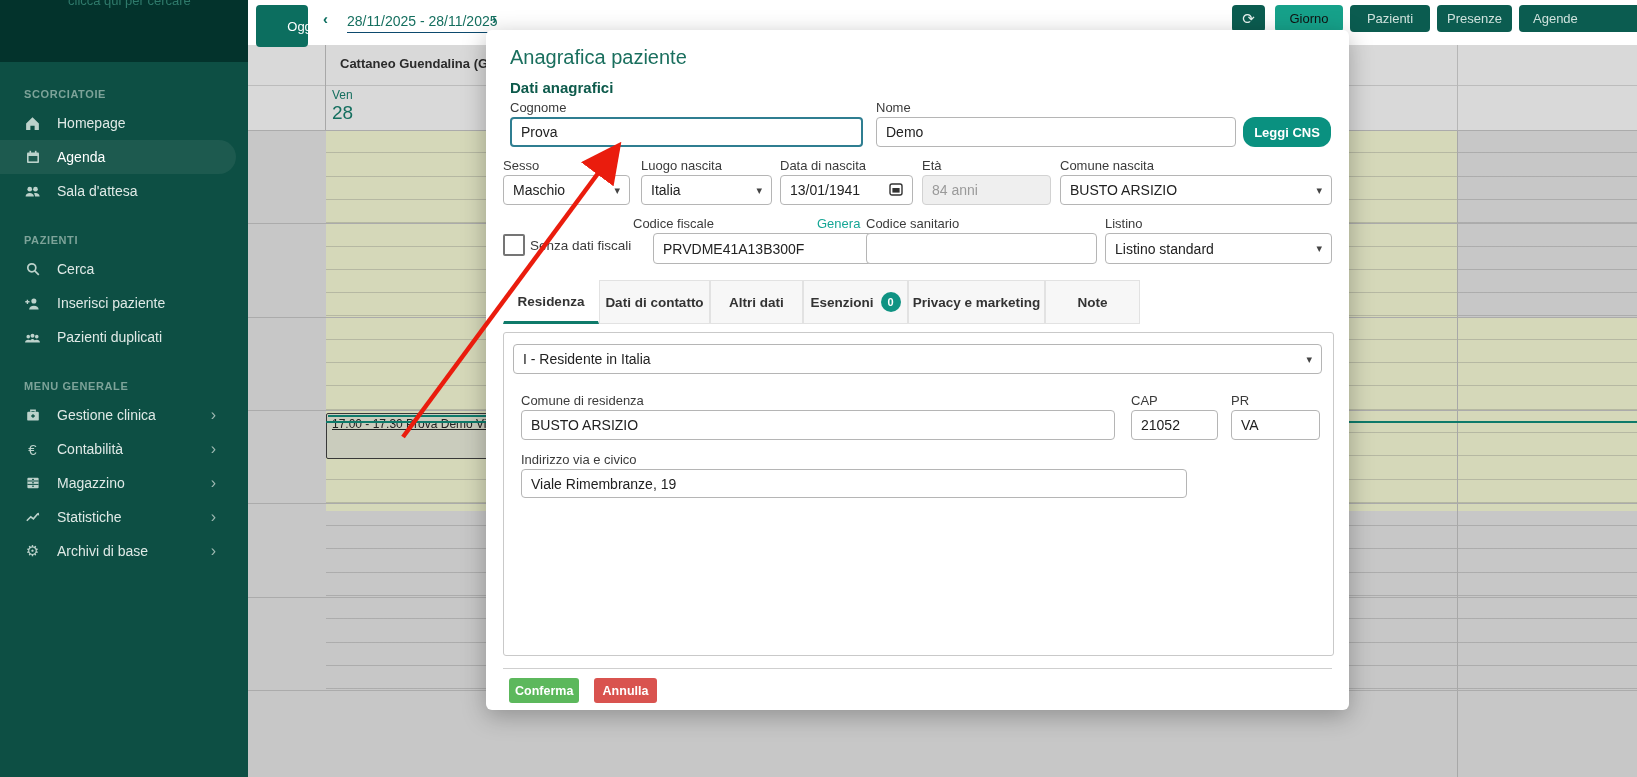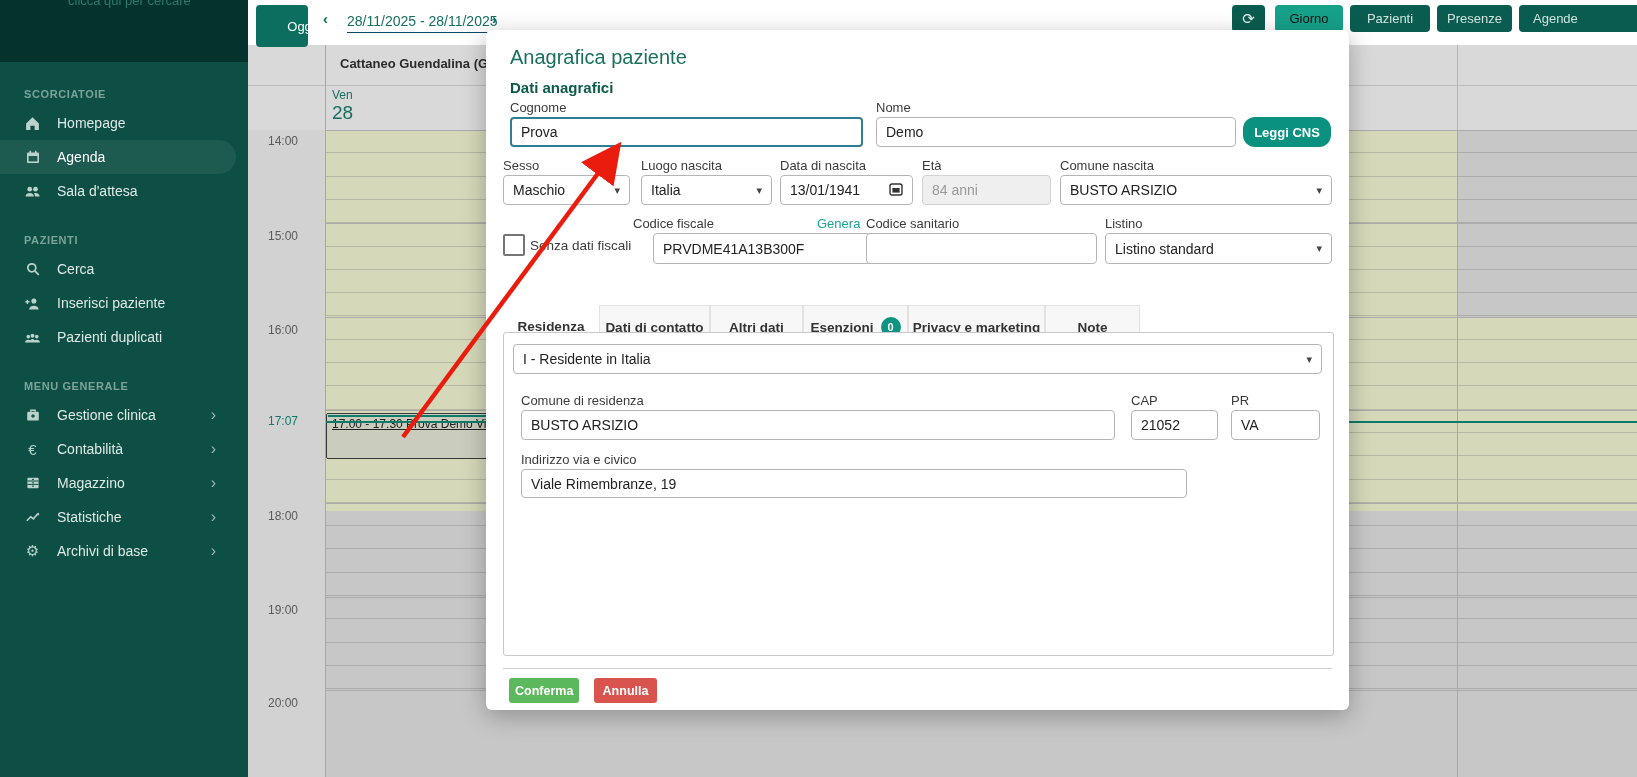--- a/index.html
+++ b/index.html
@@ -58,21 +58,21 @@
   .lbl{position:absolute;font-size:13px;color:#3b3b3b;white-space:nowrap;}
   .inp{position:absolute;height:30px;box-sizing:border-box;border:1px solid #b5b5b5;border-radius:4px;background:#fff;font-size:14px;color:#222;padding:0 9px;display:flex;align-items:center;}
   input.inp{width:100%;}
   .inp.focused{border:2px solid #2f7e91;}
   .inp.disabled{background:#efefef;border-color:#d2d2d2;color:#9a9a9a;}
   .sel .caret{margin-left:auto;color:#444;font-size:11px;}
   .cal-ico{margin-left:auto;}
   .link-genera{position:absolute;font-size:13px;color:#16a695;cursor:pointer;}
   .chk{position:absolute;left:17px;top:204px;width:18px;height:18px;border:2px solid #757575;border-radius:2px;background:#fff;cursor:pointer;}
   .btn-cns{position:absolute;left:757px;top:87px;width:88px;height:30px;background:#0a9180;border:none;border-radius:12px;color:#fff;font-size:13px;font-weight:bold;cursor:pointer;}
-  .tabs{position:absolute;left:17px;top:275px;height:38px;display:flex;}
+  .tabs{position:absolute;left:17px;top:250px;height:38px;display:flex;}
   .tab{box-sizing:border-box;height:44px;display:flex;align-items:center;justify-content:center;font-size:13.5px;font-weight:bold;color:#333;background:#f7f7f7;border:1px solid #e2e2e2;cursor:pointer;}
   .tab.active{background:#fff;border-color:transparent;border-bottom:3px solid #0f7a6a;}
   .badge{margin-left:7px;width:20px;height:20px;border-radius:50%;background:#0f9383;color:#fff;font-size:11px;display:flex;align-items:center;justify-content:center;}
   .panel{position:absolute;left:17px;top:302px;width:829px;height:322px;border:1px solid #c9c9c9;border-radius:3px;background:#fff;}
   .divider{position:absolute;left:17px;top:638px;width:829px;height:1px;background:#cfcfcf;}
   .btn-confirm{position:absolute;left:23px;top:648px;width:70px;height:25px;background:#5cb85c;border:none;border-radius:3px;color:#fff;font-size:12.5px;font-weight:bold;cursor:pointer;}
   .btn-cancel{position:absolute;left:108px;top:648px;width:63px;height:25px;background:#d9534f;border:none;border-radius:3px;color:#fff;font-size:12.5px;font-weight:bold;cursor:pointer;}
 
   .arrow-overlay{position:absolute;left:0;top:0;width:1637px;height:777px;z-index:50;pointer-events:none;}
 </style>
@@ -234,29 +234,20 @@
     </div>
 
     <div class="hour-line" style="top:0;"></div>
     <div class="hour-line" style="top:93px;"></div>
     <div class="hour-line" style="top:187px;"></div>
     <div class="hour-line" style="top:280px;"></div>
     <div class="hour-line" style="top:373px;"></div>
     <div class="hour-line" style="top:467px;"></div>
     <div class="hour-line" style="top:560px;"></div>
 
-    <div class="gutter">
-      <span class="t-label" style="top:4px;">14:00</span>
-      <span class="t-label" style="top:99px;">15:00</span>
-      <span class="t-label" style="top:193px;">16:00</span>
-      <span class="t-label now" style="top:284px;">17:07</span>
-      <span class="t-label" style="top:379px;">18:00</span>
-      <span class="t-label" style="top:473px;">19:00</span>
-      <span class="t-label" style="top:566px;">20:00</span>
-    </div>
 
     <div class="event">
       <div class="bar"></div>
       <div class="txt">17:00 - 17:30 Prova Demo Visita ocu</div>
     </div>
     <div class="now-line" style="top:291px;"></div>
   </div>
 
   <div class="modal">
     <div class="m-title">Anagrafica paziente</div>

